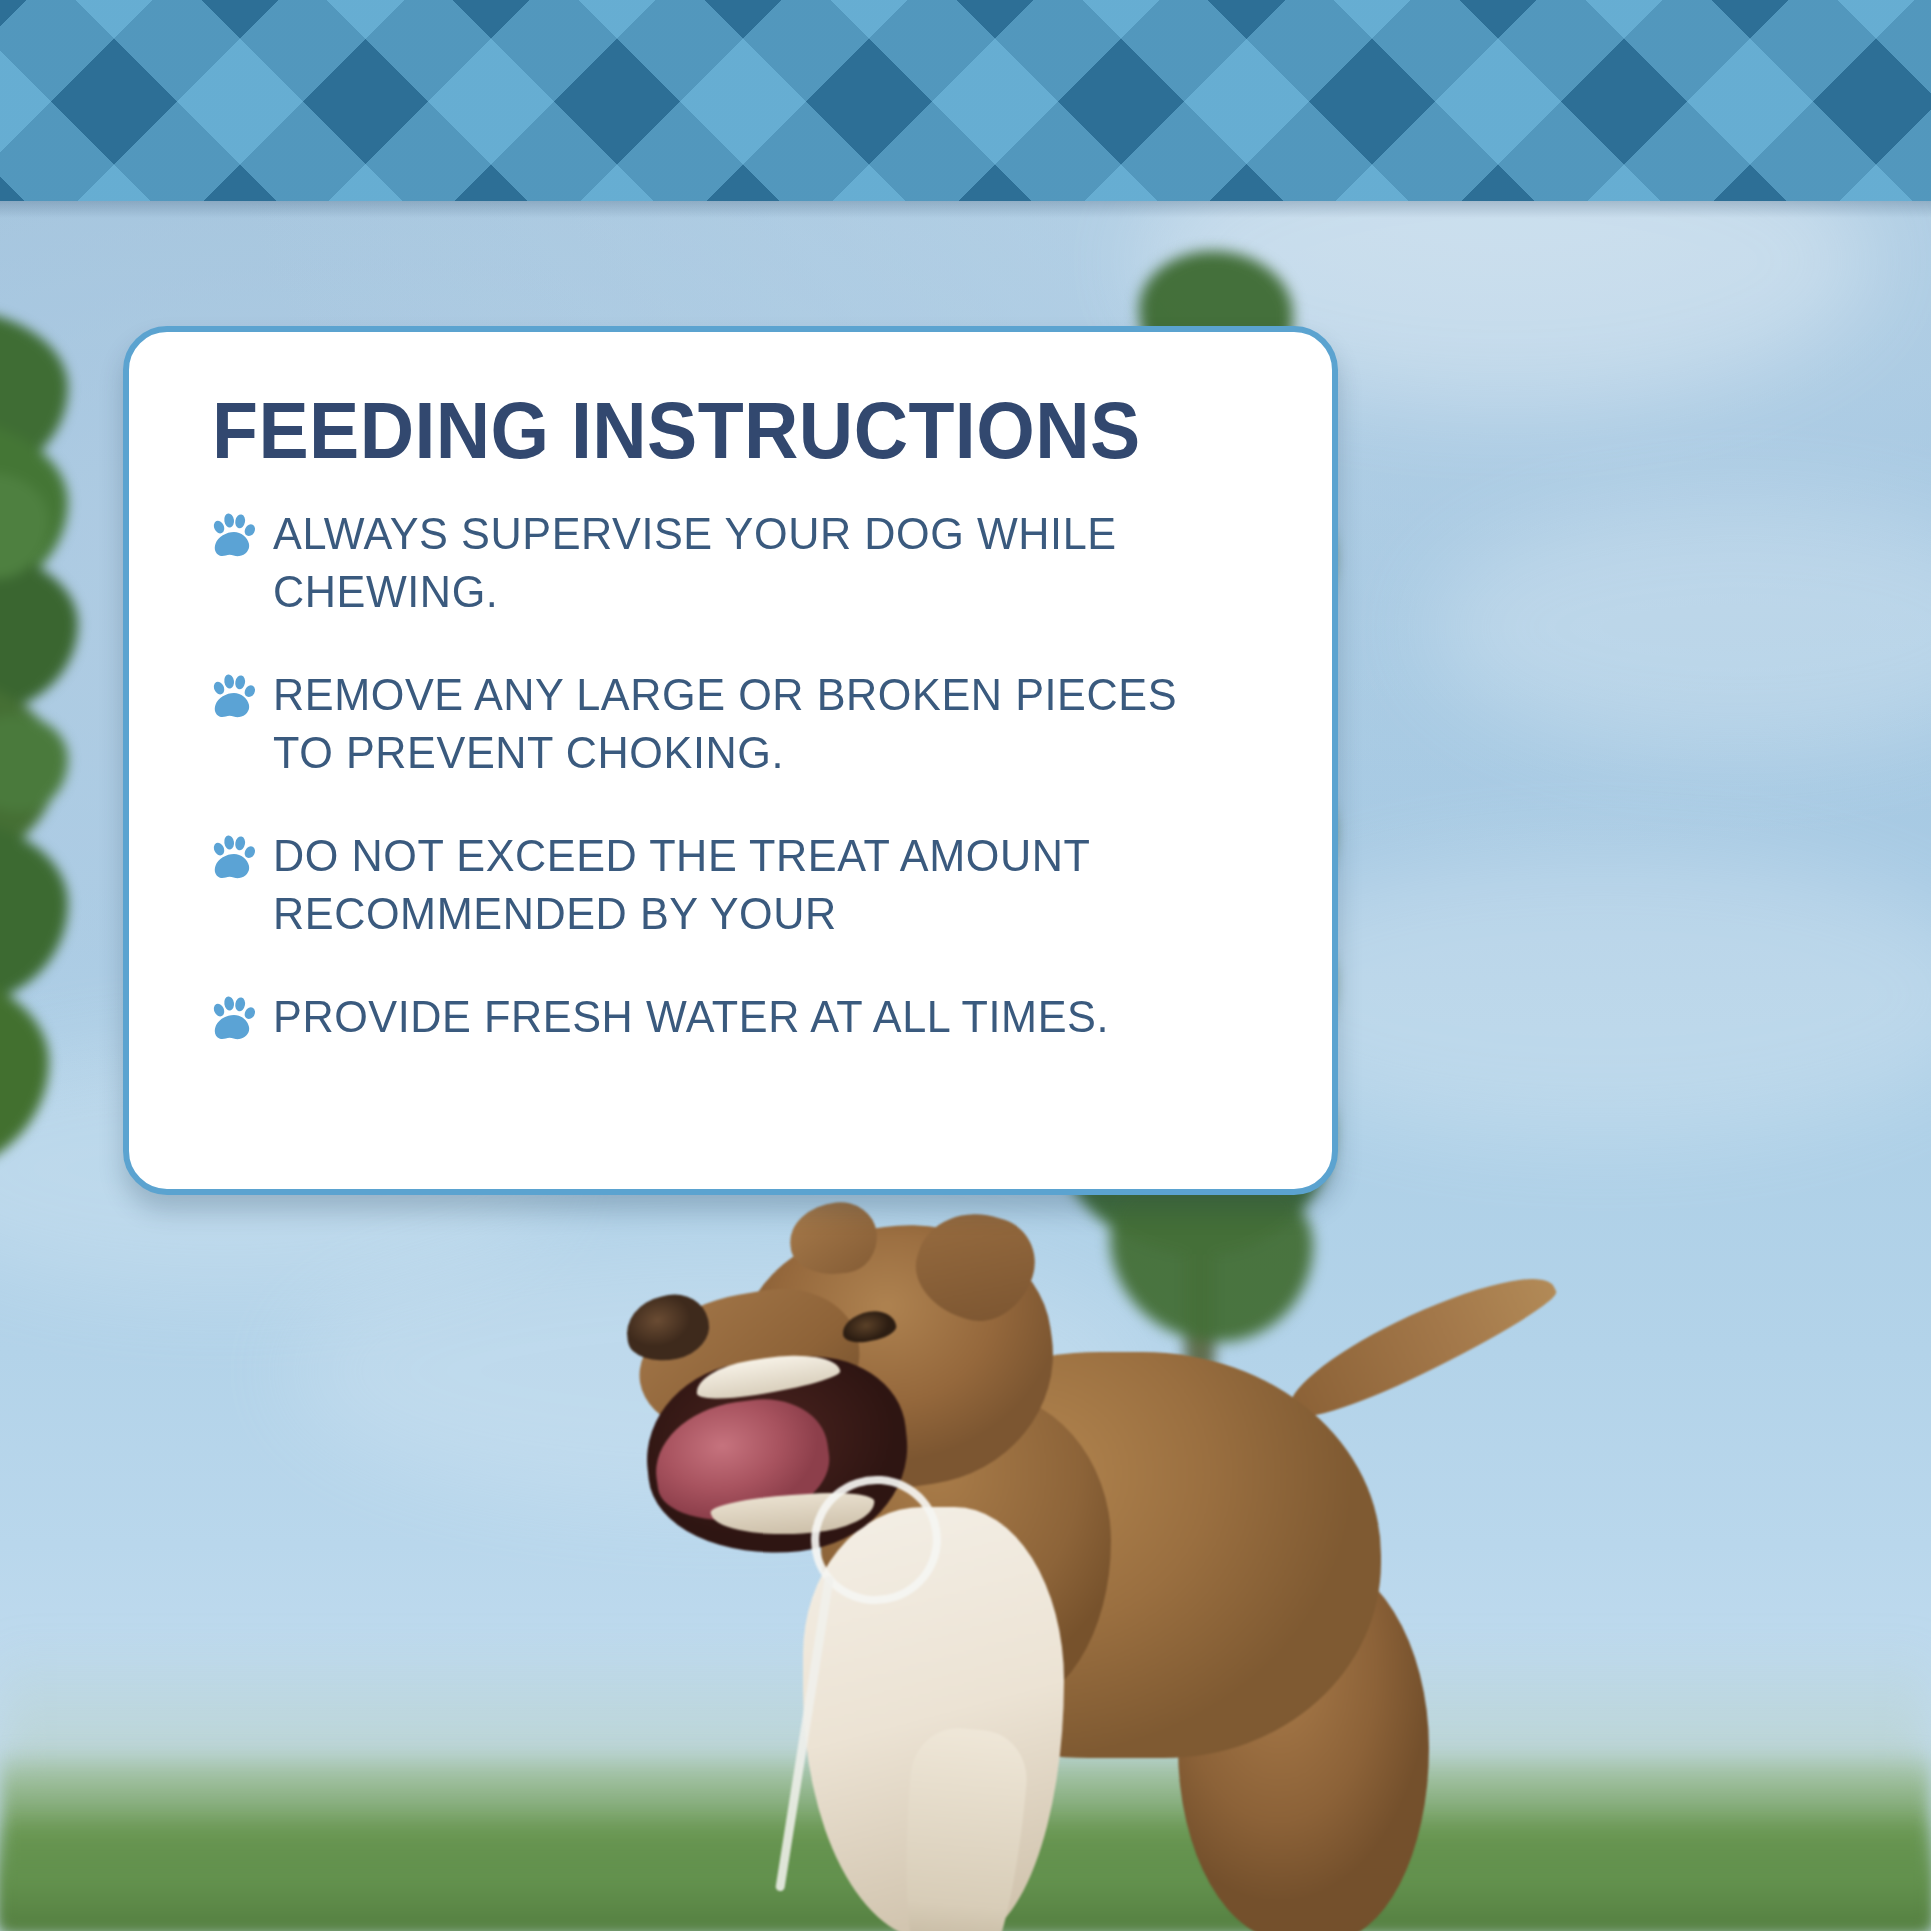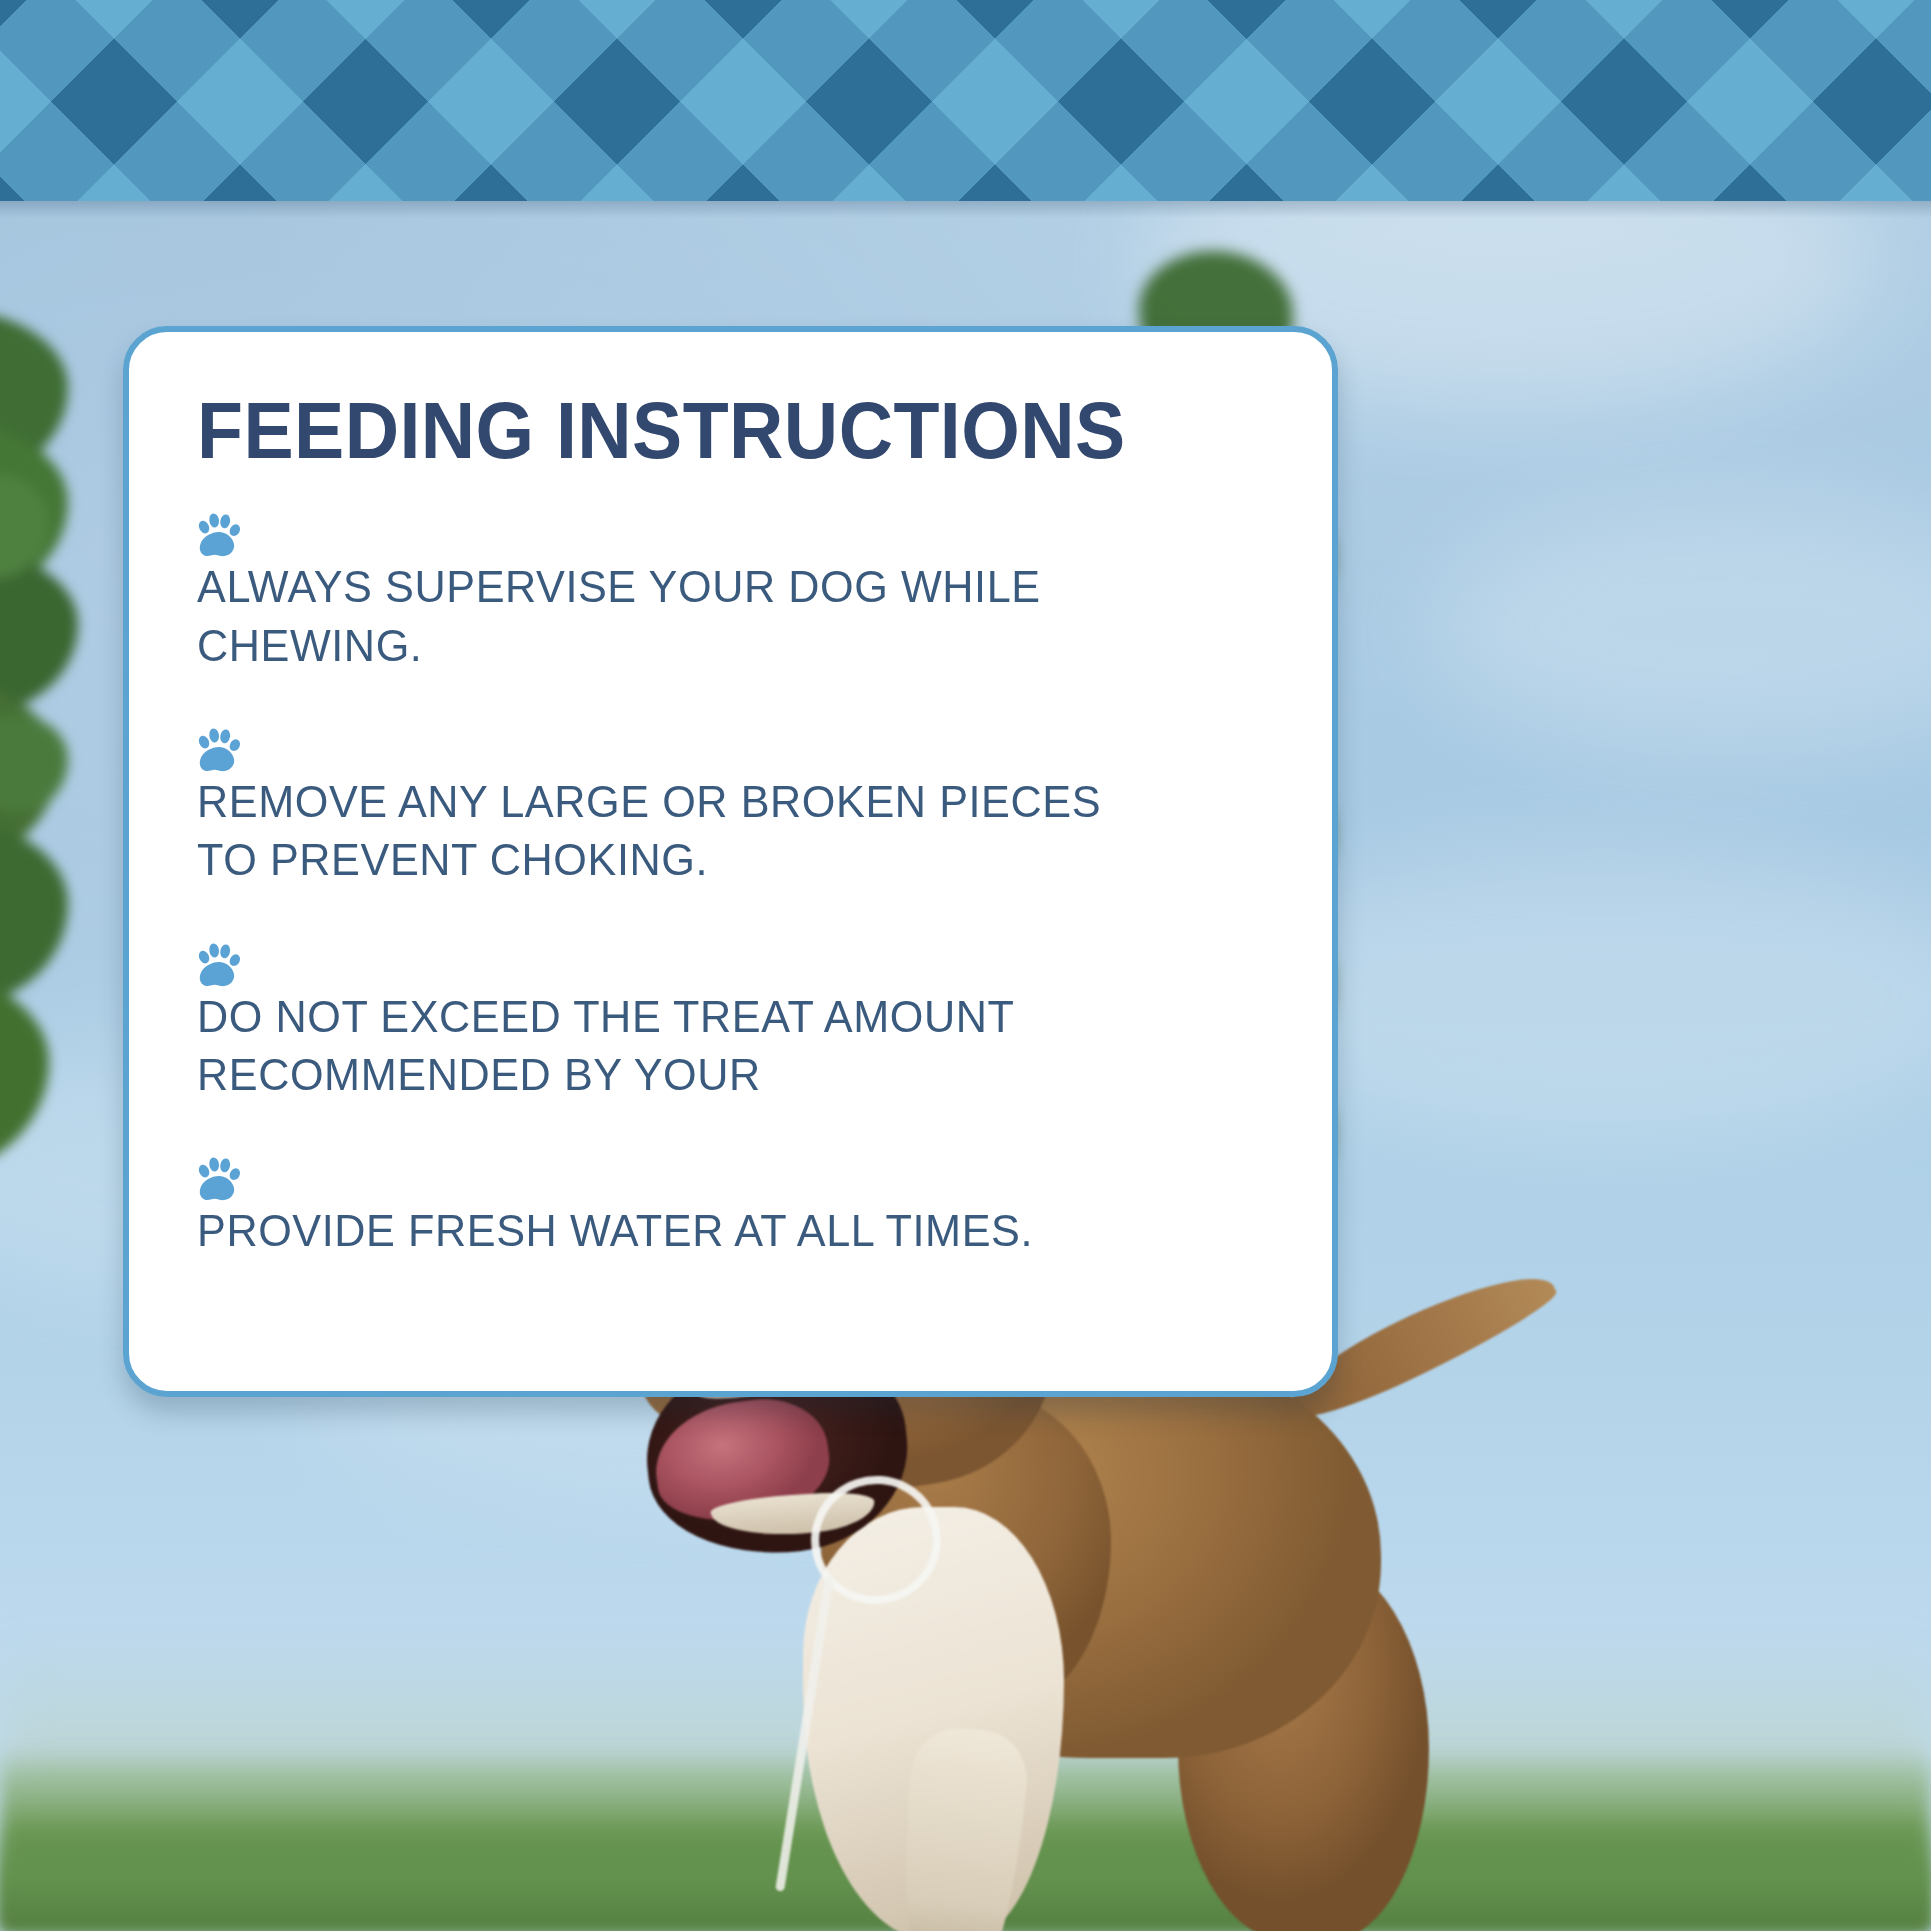--- a/index.html
+++ b/index.html
@@ -266,26 +266,27 @@
     background: linear-gradient(180deg, rgba(30,60,90,0.22), rgba(30,60,90,0));
     pointer-events: none;
   }
 
   
   .card {
     position: absolute;
     left: 123px;
     top: 326px;
     width: 1215px;
-    height: 1071px;
+    height: 869px;
     background: #ffffff;
     border: 6.8px solid #5ba3d0;
     border-radius: 44px;
     box-sizing: border-box;
     box-shadow: 0 15.4px 25px rgba(22,48,72,0.22);
+    padding-left: 15px;
   }
   .card-inner {
     padding: 58px 68px 39px 68px;
   }
   .card-title {
     color: #32486f;
     font-family: "Liberation Sans", "DejaVu Sans", sans-serif;
     font-size: 80px;
     font-weight: bold;
     letter-spacing: 0.5px;
@@ -294,21 +295,20 @@
     transform: scaleX(0.94);
     transform-origin: left center;
     white-space: nowrap;
   }
 
   .bullets { margin: 0; padding: 0; list-style: none; }
   .bullet {
     display: flex;
     align-items: flex-start;
     margin-bottom: 44px;
-    flex-direction: column;
   }
   .bullet:last-child { margin-bottom: 0; }
   .paw {
     flex: 0 0 auto;
     width: 44px;
     height: 46px;
     margin-right: 17.4px;
     margin-top: 7.7px;
   }
   .paw svg { display: block; width: 100%; height: 100%; }

